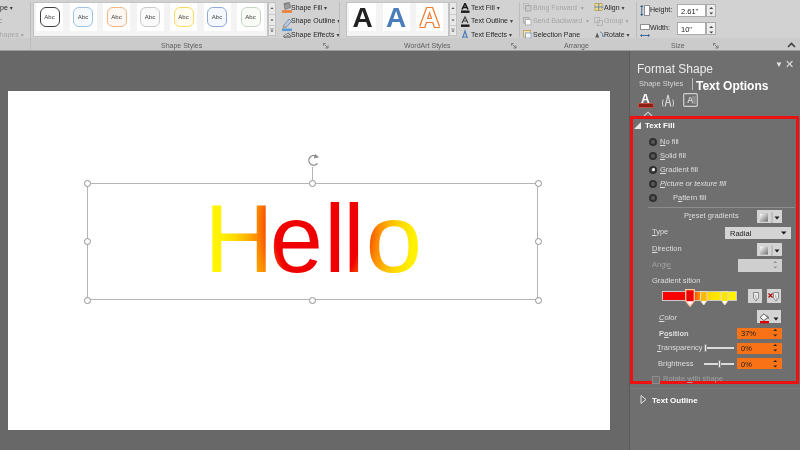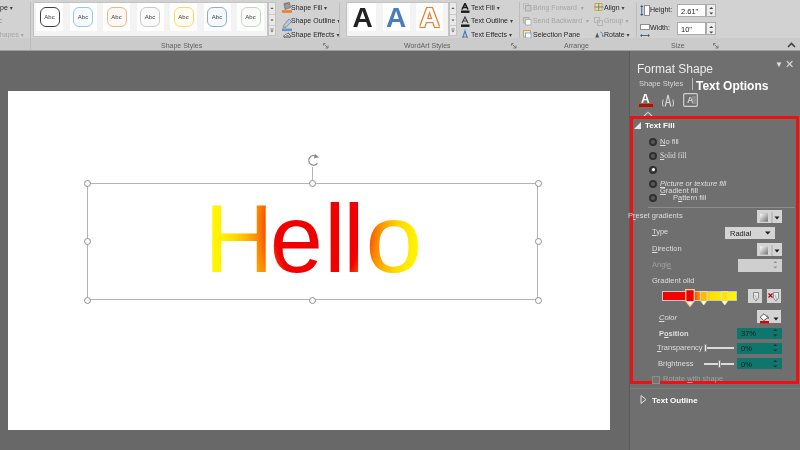--- a/index.html
+++ b/index.html
@@ -15,21 +15,21 @@
 .dd { font-size:6px; color:#444; }
 .gallery { position:absolute; top:2px; background:#f3f3f3; border:1px solid #c3c3c3; }
 .tile { position:absolute; top:3px; width:27px; height:28px; background:#fff; }
 .abcbox { position:absolute; left:3.5px; top:4px; width:20px; height:20px; border-radius:6px; background:#fff; font-size:6px; color:#3a3a3a; text-align:center; line-height:19px; }
 .scrollstrip { position:absolute; top:2px; width:8px; height:34px; background:#e9e9e9; border:1px solid #c3c3c3; }
 .scrollstrip div { position:absolute; left:0; width:100%; text-align:center; font-size:4px; color:#555; line-height:1; }
 
 #panel { position:absolute; left:629px; top:51px; width:171px; height:399px; background:#6f6f6f; border-left:1px solid #5a5a5a; }
 .ptxt { position:absolute; color:#dedede; font-size:7.5px; white-space:nowrap; }
 .pctrl { position:absolute; background:#d4d4d4; }
-.spin { position:absolute; background:#0f766e; }
+.spin { position:absolute; background:#f97316; }
 u { text-decoration:underline; text-underline-offset:1px; }
 .handle { width:7px; height:7px; border-radius:50%; background:#fff; border:1.2px solid #919191; }
 .radio { position:absolute; width:8px; height:8px; border-radius:50%; background:#5a5a5a; border:2px solid #303030; }
 </style>
 </head>
 <body>
 <div id="ribbon">
 
   <div class="rbtxt" style="left:0px; top:3.5px;">pe <span class="dd">▾</span></div>
   <div class="rbtxt" style="left:0px; top:17px;">:</div>
@@ -257,42 +257,42 @@
     <path d="M7 0 V7 H0 Z" fill="#e8e8e8"></path>
   </svg>
 <div class="ptxt" style="left:645px; top:121px; font-size:8px; color:#fff; font-weight:bold;">Text Fill</div>
 <div class="radio" style="left:649px; top:137.5px;"></div>
 <div class="radio" style="left:649px; top:151.5px;"></div>
 <div class="radio" style="left:649px; top:165.5px;"></div>
 <div class="abs" style="left:651.5px; top:168px; width:3px; height:3px; border-radius:50%; background:#fff; z-index:3;"></div>
 <div class="radio" style="left:649px; top:179.5px;"></div>
 <div class="radio" style="left:649px; top:193.5px;"></div>
 <div class="ptxt" style="left:660px; top:136.5px;"><u>N</u>o fill</div>
-<div class="ptxt" style="left:660px; top:150.5px;font-family:Liberation Serif, serif;"><u>S</u>olid fill</div>
-<div class="ptxt" style="left:660px; top:164.5px;margin-top:21px;"><u>G</u>radient fill</div>
+<div class="ptxt" style="left:660px; top:150.5px;"><u>S</u>olid fill</div>
+<div class="ptxt" style="left:660px; top:164.5px;"><u>G</u>radient fill</div>
 <div class="ptxt" style="left:660px; top:178.5px;font-style:italic;"><u>P</u>icture or texture fill</div>
 <div class="ptxt" style="left:660px; top:192.5px;margin-left:13px;">P<u>a</u>ttern fill</div>
 <div class="abs" style="left:648px; top:207px; width:147px; height:1px; background:#8c8c8c;"></div>
-<div class="ptxt" style="left:628px; top:210.5px;text-align:right;">P<u>r</u>eset gradients</div>
+<div class="ptxt" style="left:684px; top:210.5px;text-align:right;">P<u>r</u>eset gradients</div>
 <div class="pctrl" style="left:757px; top:209.5px; width:25px; height:13px;">
   <svg width="25" height="13">
       <rect x="3" y="2.5" width="8" height="8" fill="#9a9a9a"></rect>
       <rect x="3" y="2.5" width="8" height="8" fill="url(#pg1)"></rect>
       <path d="M17.5 5.5 l2.5 3 l2.5 -3 z" fill="#1a1a1a"></path>
       <line x1="15" y1="1" x2="15" y2="12" stroke="#a9a9a9"></line>
   <defs>
         <linearGradient id="pg1" x1="0" y1="0" x2="1" y2="1">
           <stop offset="0" stop-color="#fff"></stop>
           <stop offset="1" stop-color="#707070"></stop>
         </linearGradient>
       </defs>
     </svg>
 </div>
 <div class="ptxt" style="left:652px; top:227px;"><u>T</u>ype</div>
-<div class="pctrl" style="left:725px; top:226.5px; width:50px; height:12.5px;">
+<div class="pctrl" style="left:725px; top:226.5px; width:66px; height:12.5px;">
   <div class="ptxt" style="left:5px; top:2px; color:#1a1a1a; font-size:7.5px;">Radial</div>
   <svg class="abs" style="right:4px; top:4.5px;" width="6" height="4">
       <path d="M0 0.5 l2.75 3 L5.5 0.5 z" fill="#1a1a1a"></path>
     </svg>
 </div>
 <div class="ptxt" style="left:652px; top:243.5px;"><u>D</u>irection</div>
 <div class="pctrl" style="left:757px; top:242.5px; width:25px; height:13px;">
   <svg width="25" height="13">
       <rect x="3" y="2.5" width="8" height="8" fill="url(#pg2)"></rect>
       <path d="M17.5 5.5 l2.5 3 l2.5 -3 z" fill="#1a1a1a"></path>
@@ -304,21 +304,21 @@
         </linearGradient>
       </defs>
     </svg>
 </div>
 <div class="ptxt" style="left:652px; top:260px; color:#a0a0a0;">Angl<u>e</u></div>
 <div class="spin" style="left:738px; top:259px; width:44px; height:12.5px; background:#cfcfcf;">
   <svg class="abs" style="right:4px; top:2.4px;" width="5" height="8">
       <path d="M0.25 2 l2 -2 l2 2 z M0.25 5.4 l2 2 l2 -2 z" fill="#909090"></path>
     </svg>
 </div>
-<div class="ptxt" style="left:652px; top:276px;">Gradient olid</div>
+<div class="ptxt" style="left:652px; top:276px;">Gradient sition</div>
 
 <div class="abs" style="left:662px; top:291px; width:75px; height:9.5px; border:1px solid #c8c8c8; background:linear-gradient(90deg, #f60000 0%, #f60000 33%, #fb3c00 42%, #ff9000 50%, #ffd000 58%, #ffe400 70%, #ffee00 85%, #fff600 100%);"></div>
 
 <svg class="abs" style="left:699.5px; top:291px;" width="8" height="15">
     <path d="M0.5 0.5 h6.5 v9 l-3.25 4.5 l-3.25 -4.5 z" fill="#ffb900" stroke="#dcdcdc" stroke-width="0.9"></path>
     <path d="M1.3 10 l2.45 3.4 l2.45 -3.4 z" fill="#fff"></path>
   </svg>
 <svg class="abs" style="left:721px; top:291px;" width="8" height="15">
     <path d="M0.5 0.5 h6.5 v9 l-3.25 4.5 l-3.25 -4.5 z" fill="#ffe400" stroke="#dcdcdc" stroke-width="0.9"></path>
     <path d="M1.3 10 l2.45 3.4 l2.45 -3.4 z" fill="#fff"></path>

